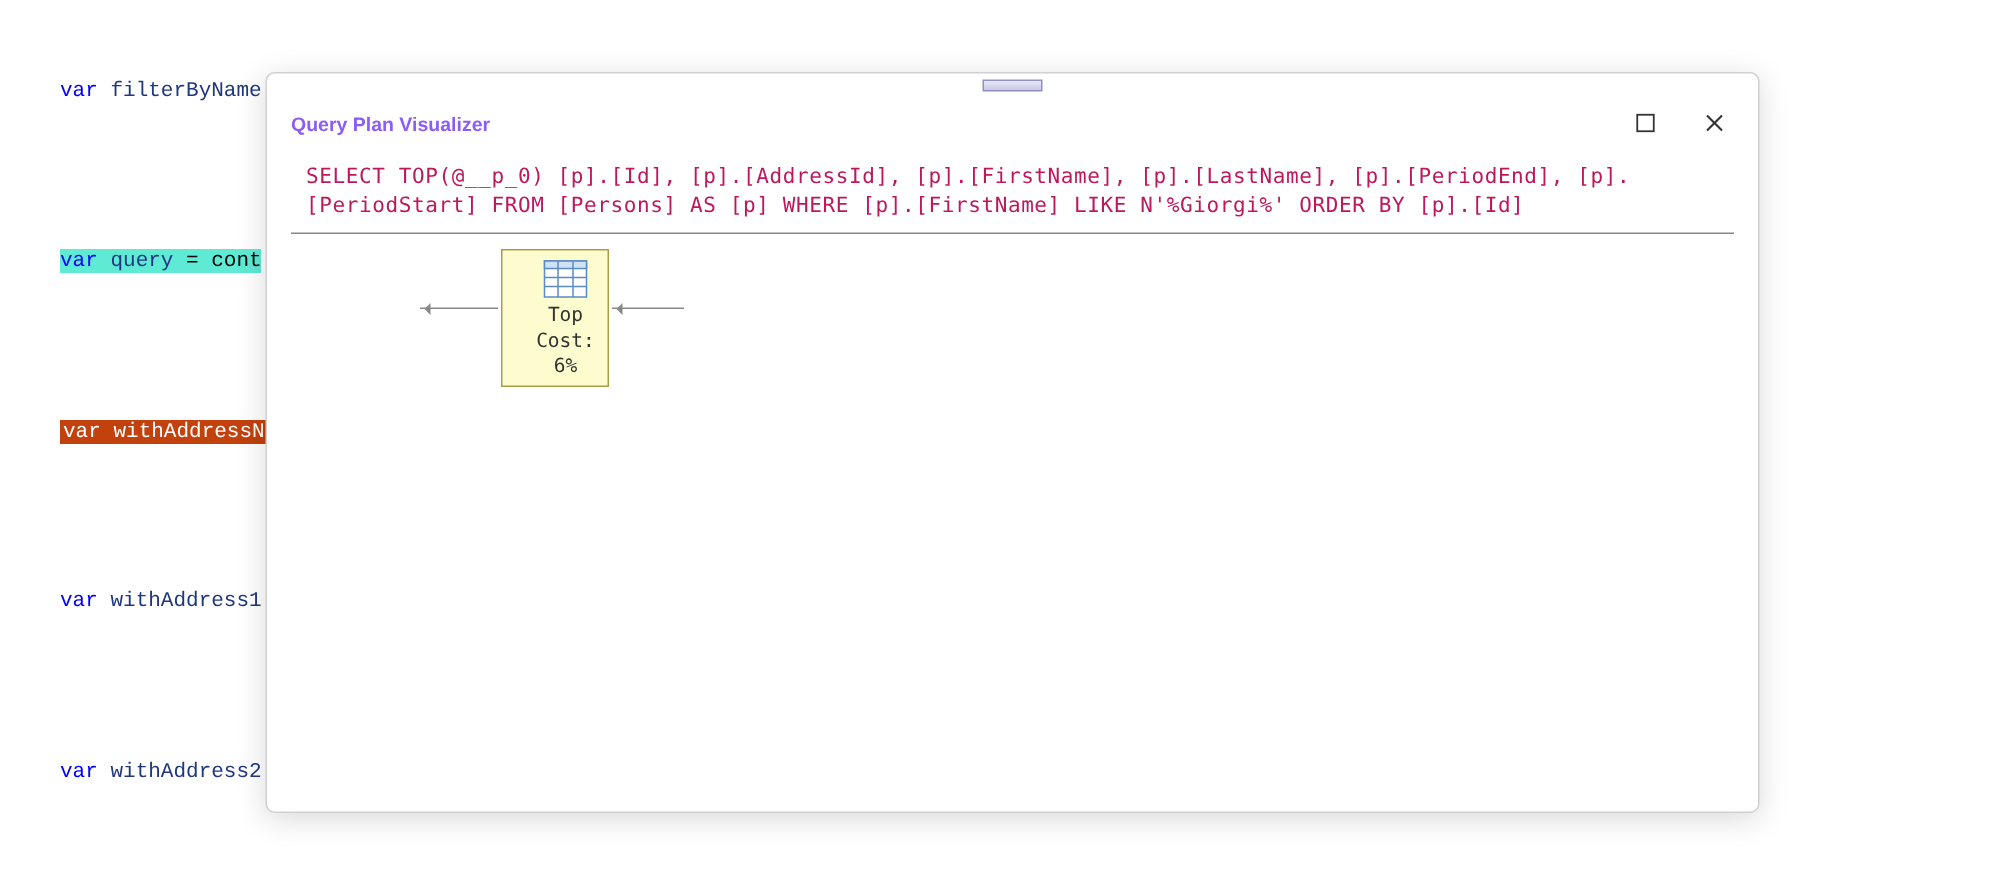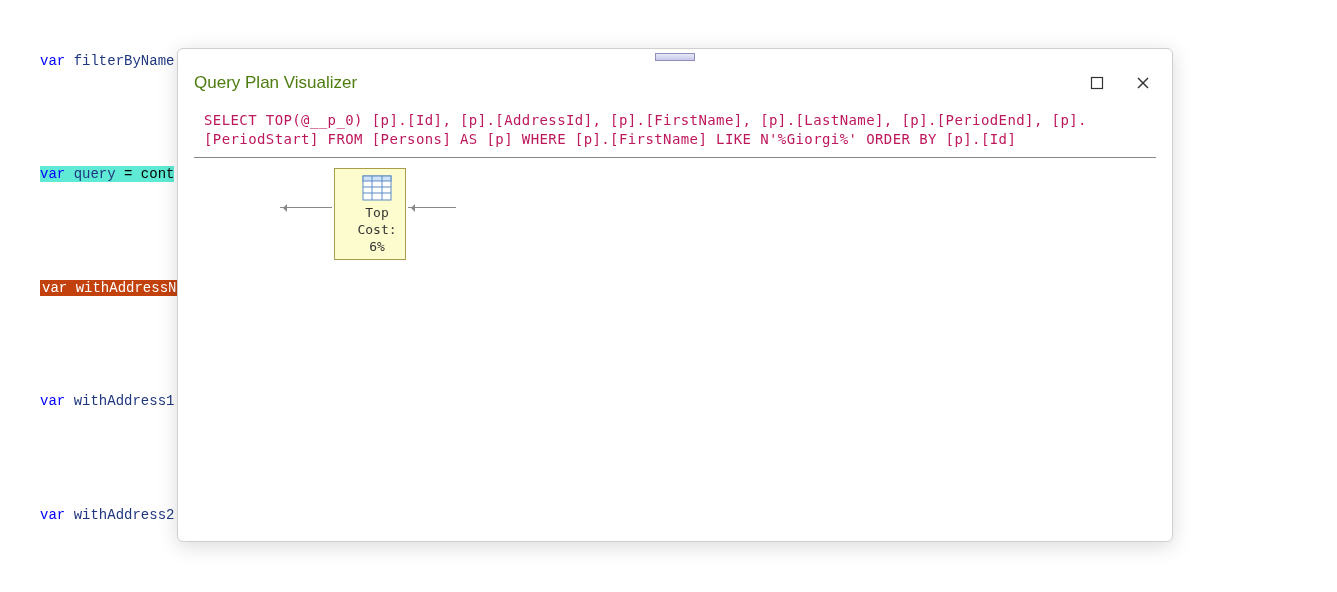--- a/index.html
+++ b/index.html
@@ -53,22 +53,23 @@
     background: linear-gradient(#e8e8f8,#c8c8e8);
     border: 1px solid #9090c0;
   }
   .vis-titlebar {
     display: flex;
     align-items: center;
     justify-content: space-between;
     padding: 24px 20px 8px 16px;
   }
   .vis-title {
-    font-size: 17px;
-    color: #4d7c0f;
+    font-size: 13px;
+    color: #8b5cf6;
+    font-weight: bold;
   }
   .vis-controls { display: flex; gap: 28px; align-items: center; }
   .ctrl-btn {
     width: 18px; height: 18px;
     display: flex; align-items: center; justify-content: center;
     color: #333;
   }
   .ctrl-btn svg { width: 14px; height: 14px; }
   .sql-box {
     margin: 6px 16px 0 16px;

